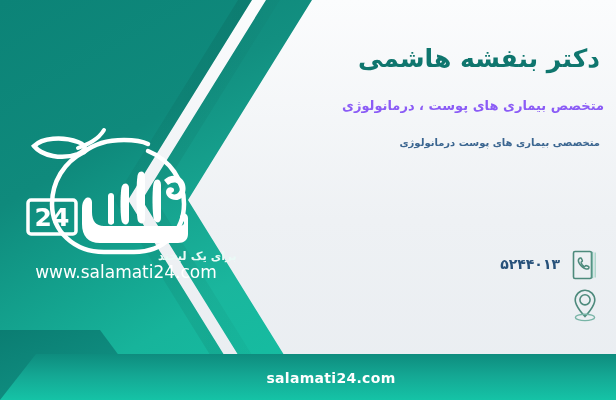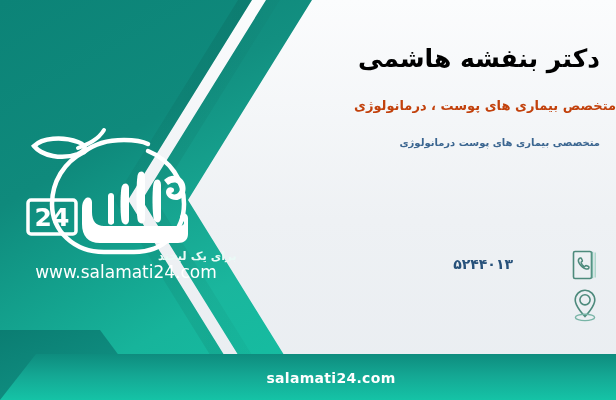--- a/index.html
+++ b/index.html
@@ -117,34 +117,34 @@
   }
 
   .doc-name {
     position: absolute;
     right: 16px;
     top: 44px;
     width: 296px;
     font-family: "DejaVu Sans", sans-serif;
     font-size: 25px;
     font-weight: bold;
-    color: #000000;
+    color: #0f766e;
     letter-spacing: 0;
     line-height: 1.2;
     direction: rtl;
   }
 
   .doc-speciality {
     position: absolute;
-    right: 0;
+    right: 12px;
     top: 97px;
     width: 296px;
     font-size: 13px;
     font-weight: bold;
-    color: #c2410c;
+    color: #8b5cf6;
     direction: rtl;
     line-height: 1.4;
   }
 
   .doc-speciality-2 {
     position: absolute;
     right: 16px;
     top: 136px;
     width: 296px;
     font-size: 10px;
@@ -174,21 +174,21 @@
     justify-content: center;
     color: #3f7a6e;
   }
   .row .txt {
     flex: 1 1 auto;
     text-align: right;
     color: #27517a;
     direction: rtl;
   }
 
-  .row-phone { top: 248px; width: 296px; gap: 47px; }
+  .row-phone { top: 248px; width: 296px; }
   .row-phone .txt {
     font-size: 14px;
     font-weight: bold;
     letter-spacing: 1px;
     padding-top: 8px;
   }
 
   .row-address { top: 288px; width: 300px; }
   .row-address .txt {
     font-size: 9.5px;

